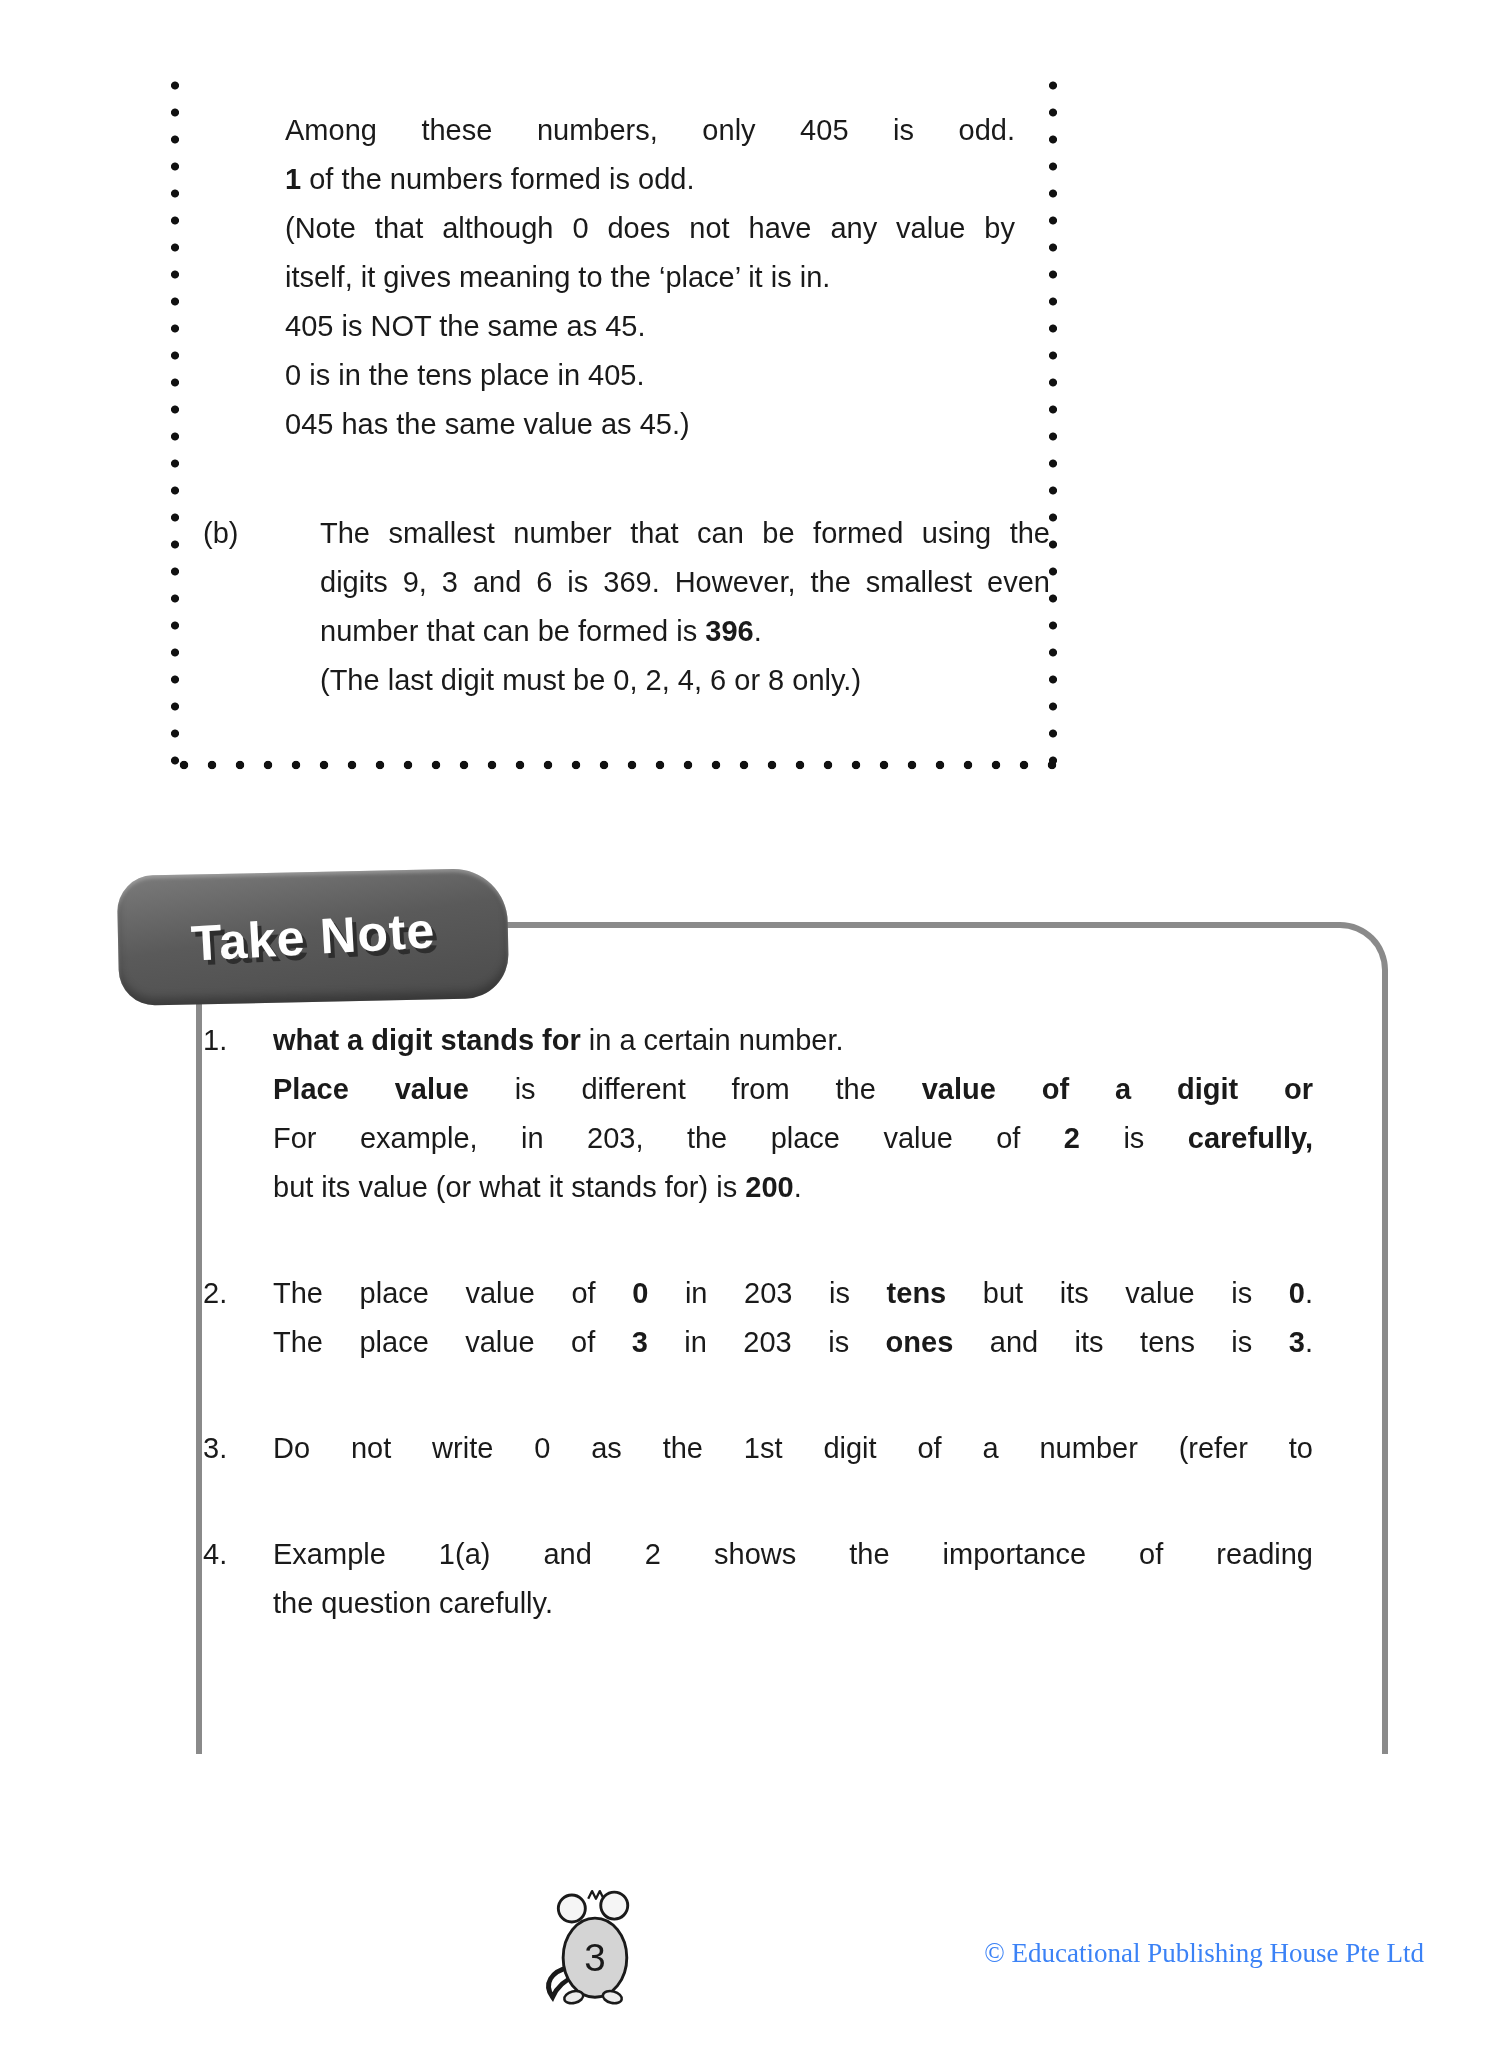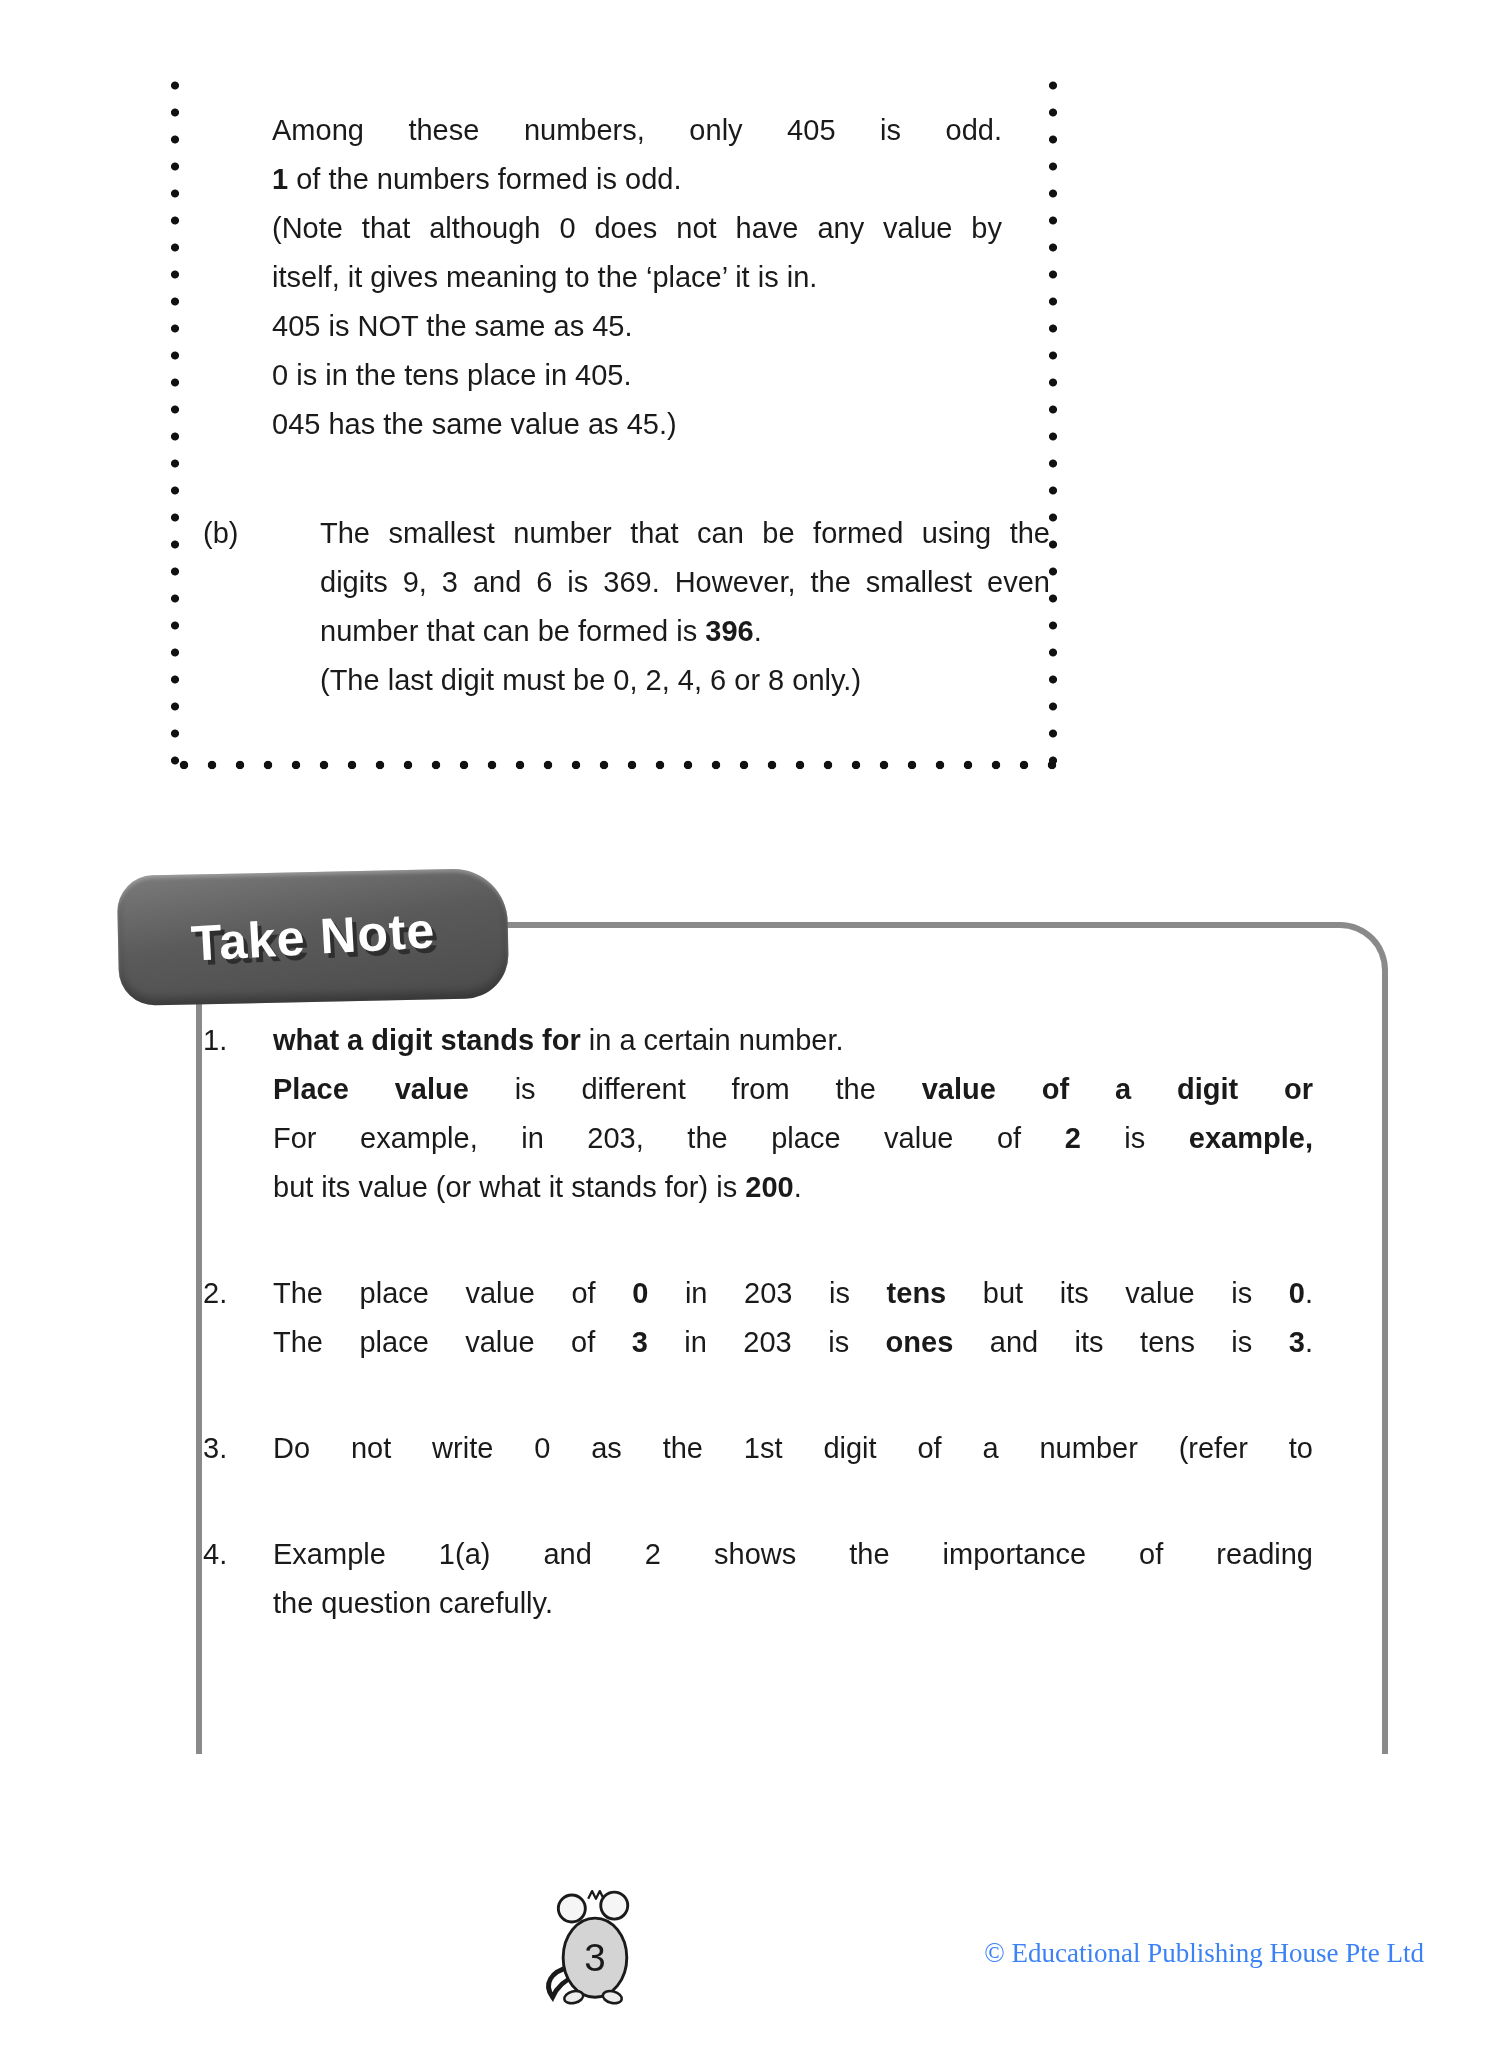--- a/index.html
+++ b/index.html
@@ -23,21 +23,21 @@
   .dots-left{left:0;}
   .dots-right{right:0;}
   .dots-h{position:absolute; left:0; right:0; bottom:0; height:10px;
     background-image:radial-gradient(circle,var(--dot) 3.8px,transparent 4.6px);
     background-size:28px 10px; background-repeat:repeat-x; background-position:left center;}
   
   .bodytext .line{height:49px; line-height:49px; font-size:29px; white-space:normal;}
   .bodytext .line.j{text-align:justify; text-align-last:justify;}
   .b{font-weight:700;}
   .i{}
-  .part-a{position:absolute; left:272px; top:106px; width:730px;}
+  .part-a{position:absolute; left:285px; top:106px; width:730px;}
   .part-b{position:absolute; left:203px; top:509px; display:flex;}
   .part-b .plabel{width:69px; height:49px; line-height:49px; font-size:29px;}
   .part-b .plines{width:730px;margin-left:48px;}
   
   .notebox{position:absolute; left:196px; top:922px; width:1180px; height:826px;
     border:6px solid var(--box-border); border-bottom:none;
     border-top-right-radius:48px;}
   .badge{position:absolute; left:118px; top:872px; width:390px; height:130px;
     background:linear-gradient(172deg,var(--badge-a) 0%,#5a5a5a 45%,var(--badge-b) 100%);
     border-radius:36px 54px 44px 36px;
@@ -98,21 +98,21 @@
   <div class="badge">
     <span class="badge-label">Take Note</span>
   </div>
 
   <div class="bodytext notes">
       <div class="note">
         <div class="note-num">1.</div>
         <div class="note-lines">
           <div class="line"><span class="b">what a digit stands for</span><span> in a certain number.</span></div>
           <div class="line j"><span class="b">Place value</span><span> is different from the </span><span class="b">value of a digit or</span></div>
-          <div class="line j"><span>For example, in 203, the place value of </span><span class="b">2</span><span> is </span><span class="b">example,</span></div>
+          <div class="line j"><span>For example, in 203, the place value of </span><span class="b">2</span><span> is </span><span class="b">carefully,</span></div>
           <div class="line"><span>but its value (or what it stands for) is </span><span class="b">200</span><span>.</span></div>
         </div>
       </div>
       <div class="note">
         <div class="note-num">2.</div>
         <div class="note-lines">
           <div class="line j"><span>The place value of </span><span class="b">0</span><span> in 203 is </span><span class="b">tens</span><span> but its value is </span><span class="b">0</span><span>.</span></div>
           <div class="line j"><span>The place value of </span><span class="b">3</span><span> in 203 is </span><span class="b">ones</span><span> and its tens is </span><span class="b">3</span><span>.</span></div>
         </div>
       </div>

